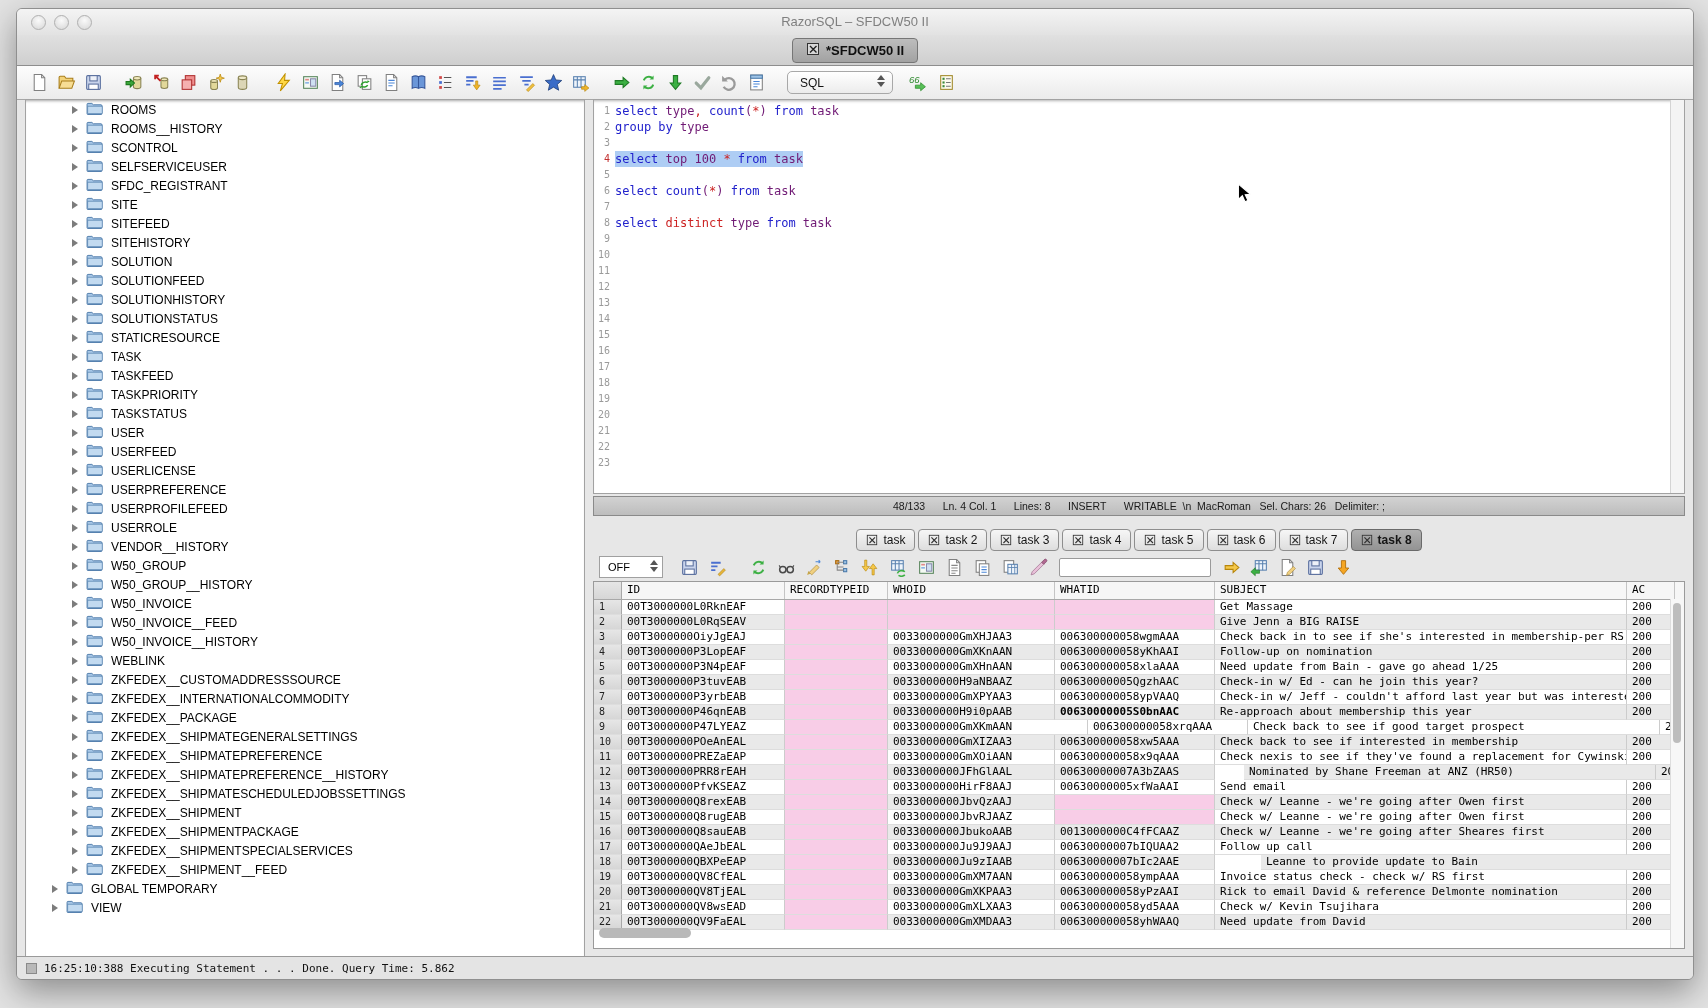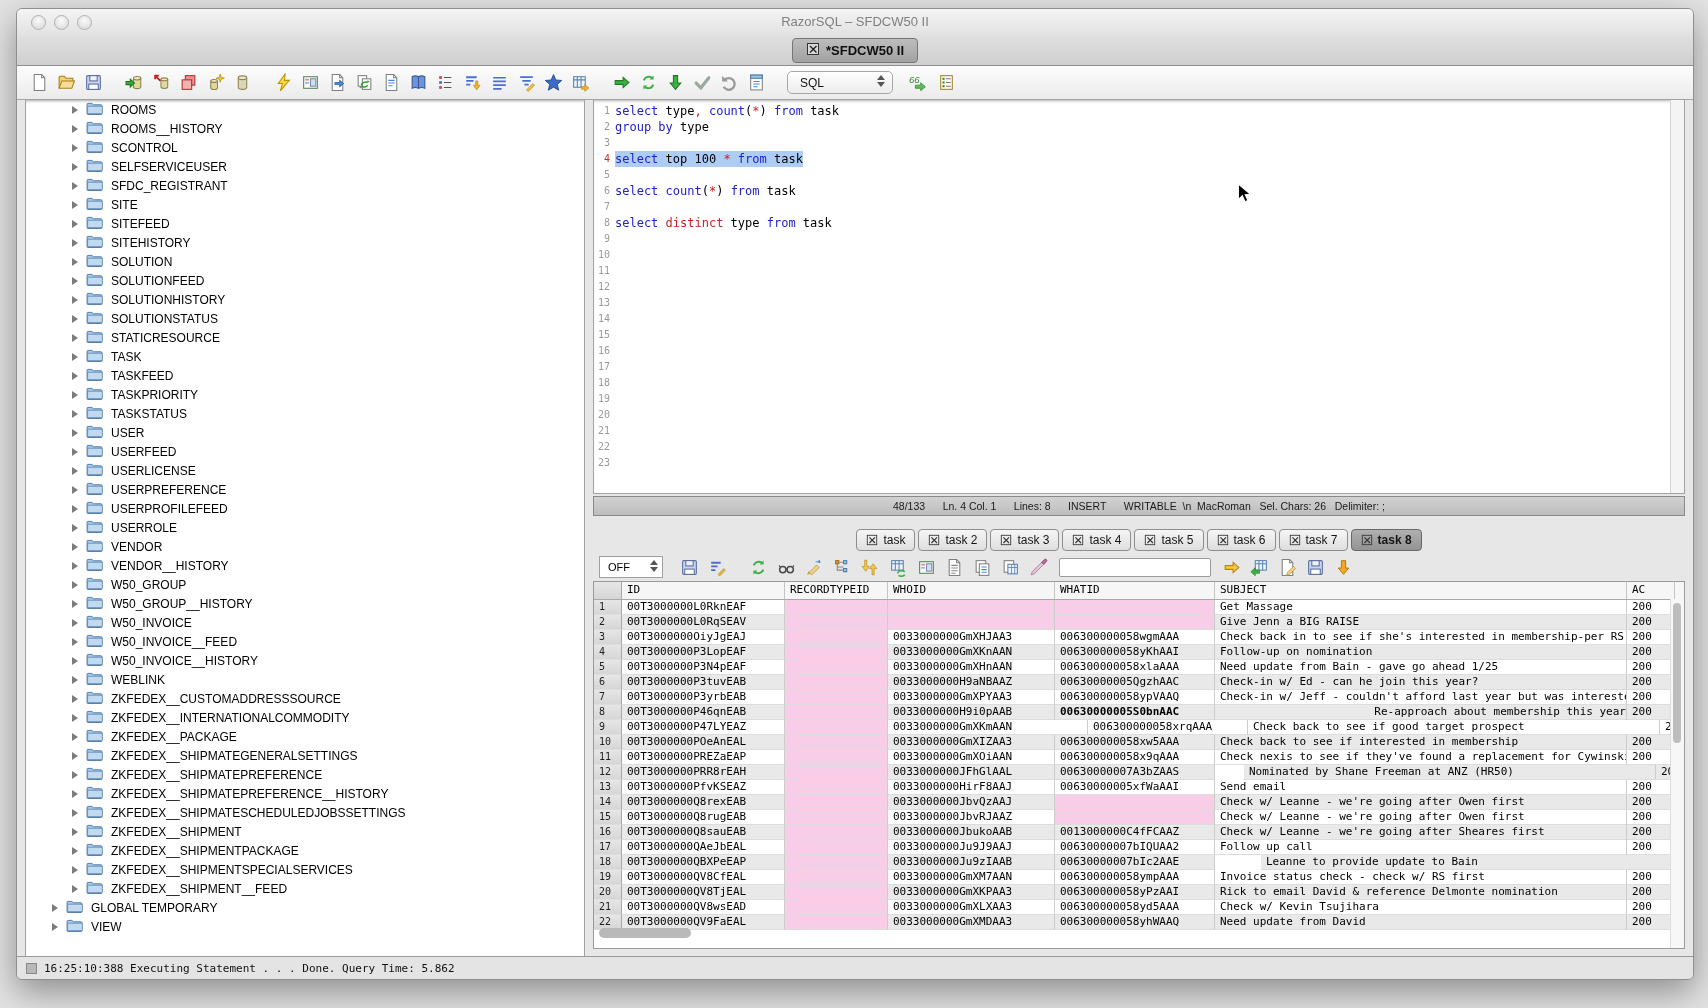--- a/index.html
+++ b/index.html
@@ -29,21 +29,21 @@
   .twisty{width:0;height:0;border-top:4.5px solid transparent;border-bottom:4.5px solid transparent;border-left:6.5px solid #7c7c7c;flex:0 0 auto;}
   .tree-row .folder{margin-left:8px;flex:0 0 auto;}
   .tree-label{margin-left:8px;font-size:12px;color:#000;white-space:nowrap;}
   .rightpane{flex:1;margin-left:8px;display:flex;flex-direction:column;min-width:0;}
   
   .editor{height:390px;background:#fff;border:1px solid #a2a2a2;box-shadow:inset 0 3px 3px -2px rgba(0,0,0,.3);position:relative;padding-top:3px;font-family:"DejaVu Sans Mono",monospace;font-size:12px;line-height:16px;overflow:hidden;}
   .eline{display:flex;height:16px;}
   .lnum{width:16px;text-align:right;padding-right:5px;font-size:10px;color:#9a9a9a;flex:0 0 auto;line-height:16px;}
   .lnum.cur{color:#c23030;}
   .lcontent{white-space:pre;}
-  .tok-kw{color:#2222cc;} .tok-rd{color:#cc2222;} .tok-pl{color:#000000;}
+  .tok-kw{color:#2222cc;} .tok-rd{color:#cc2222;} .tok-pl{color:#701a75;}
   .sel{background:#aecdf4;}
   .evscroll{position:absolute;right:0;top:0;bottom:0;width:13px;background:#f4f4f4;border-left:1px solid #d4d4d4;}
   .estatus{height:18px;margin-top:2px;border:1px solid #8a8a8a;background:linear-gradient(#d2d2d2,#bdbdbd);display:flex;justify-content:center;align-items:center;font-size:10.5px;color:#1a1a1a;white-space:pre;}
   .vgap{height:10px;}
   
   .results{flex:1;display:flex;flex-direction:column;min-height:0;}
   .rtabs{height:27px;display:flex;justify-content:center;align-items:center;gap:3px;}
   .rtab{display:inline-flex;align-items:center;gap:5px;padding:3px 9px;border:1px solid #8e8e8e;border-radius:4px;background:linear-gradient(#f6f6f6,#dedede);font-size:12px;color:#151515;}
   .rtab.active{background:linear-gradient(#b0b0b0,#939393);border-color:#6a6a6a;font-weight:bold;}
   .rtoolbar{height:28px;display:flex;align-items:center;gap:6px;padding-left:6px;}
@@ -468,28 +468,20 @@
             </svg></span>
           <span class="tree-label">USERPROFILEFEED</span>
         </div>
         <div class="tree-row">
           <span class="twisty" style="margin-left: 46px;"></span>
           <span class="folder"><svg width="17" height="13" viewBox="0 0 18 14">
               <path d="M1 12.5 V2.5 a1 1 0 0 1 1-1 h4.2 L7.8 3 H16 a1 1 0 0 1 1 1 v8.5 a1 1 0 0 1-1 1 H2 a1 1 0 0 1-1-1 Z" fill="#a8c8e8" stroke="#4a78a8"></path>
               <path d="M1.6 4.6 h15.8 v7.1 a.8 .8 0 0 1-.8 .8 H2.4 a.8 .8 0 0 1-.8-.8 Z" fill="#c2daf0" stroke="#4a78a8" stroke-width=".7"></path>
             </svg></span>
           <span class="tree-label">USERROLE</span>
-        </div>
-        <div class="tree-row">
-          <span class="twisty" style="margin-left: 46px;"></span>
-          <span class="folder"><svg width="17" height="13" viewBox="0 0 18 14">
-              <path d="M1 12.5 V2.5 a1 1 0 0 1 1-1 h4.2 L7.8 3 H16 a1 1 0 0 1 1 1 v8.5 a1 1 0 0 1-1 1 H2 a1 1 0 0 1-1-1 Z" fill="#a8c8e8" stroke="#4a78a8"></path>
-              <path d="M1.6 4.6 h15.8 v7.1 a.8 .8 0 0 1-.8 .8 H2.4 a.8 .8 0 0 1-.8-.8 Z" fill="#c2daf0" stroke="#4a78a8" stroke-width=".7"></path>
-            </svg></span>
-          <span class="tree-label">VENDOR</span>
         </div>
         <div class="tree-row">
           <span class="twisty" style="margin-left: 46px;"></span>
           <span class="folder"><svg width="17" height="13" viewBox="0 0 18 14">
               <path d="M1 12.5 V2.5 a1 1 0 0 1 1-1 h4.2 L7.8 3 H16 a1 1 0 0 1 1 1 v8.5 a1 1 0 0 1-1 1 H2 a1 1 0 0 1-1-1 Z" fill="#a8c8e8" stroke="#4a78a8"></path>
               <path d="M1.6 4.6 h15.8 v7.1 a.8 .8 0 0 1-.8 .8 H2.4 a.8 .8 0 0 1-.8-.8 Z" fill="#c2daf0" stroke="#4a78a8" stroke-width=".7"></path>
             </svg></span>
           <span class="tree-label">VENDOR__HISTORY</span>
         </div>
         <div class="tree-row">
@@ -1013,21 +1005,21 @@
                 <span class="cell" style="width: 160px;">006300000058ypVAAQ</span>
                 <span class="cell" style="width: 412px;">Check-in w/ Jeff - couldn't afford last year but was interested</span>
                 <span class="cell" style="width: 48px;">200</span>
               </div>
               <div class="trow alt">
                 <span class="cell rownum" style="width: 28px;">8</span>
                 <span class="cell" style="width: 163px;">00T3000000P46qnEAB</span>
                 <span class="cell pink" style="width: 103px;"></span>
                 <span class="cell" style="width: 167px;">0033000000H9i0pAAB</span>
                 <span class="cell" style="width: 160px; font-weight: bold;">00630000005S0bnAAC</span>
-                <span class="cell" style="width: 412px; text-align: right;">Re-approach about membership this year</span>
+                <span class="cell" style="width: 412px;">Re-approach about membership this year</span>
                 <span class="cell" style="width: 48px;">200</span>
               </div>
               <div class="trow">
                 <span class="cell rownum" style="width: 28px;">9</span>
                 <span class="cell" style="width: 163px;">00T3000000P47LYEAZ</span>
                 <span class="cell pink" style="width: 103px;"></span>
                 <span class="cell" style="width: 200px;">0033000000GmXKmAAN</span>
                 <span class="cell" style="width: 160px;">006300000058xrqAAA</span>
                 <span class="cell" style="width: 412px;">Check back to see if good target prospect</span>
                 <span class="cell" style="width: 48px;">200</span>

